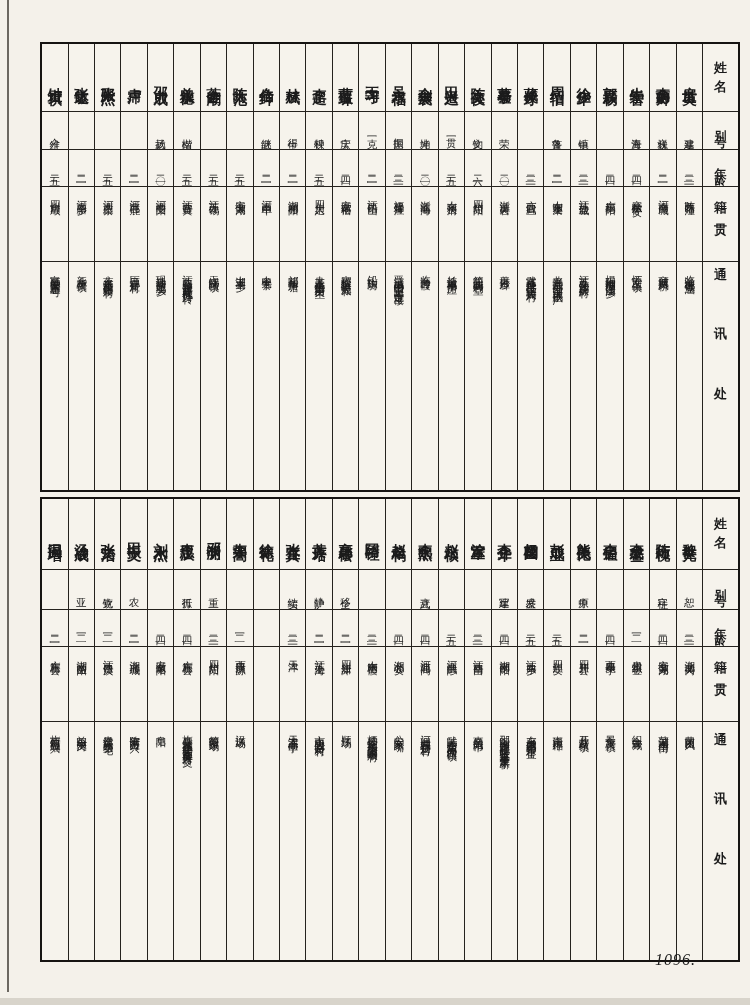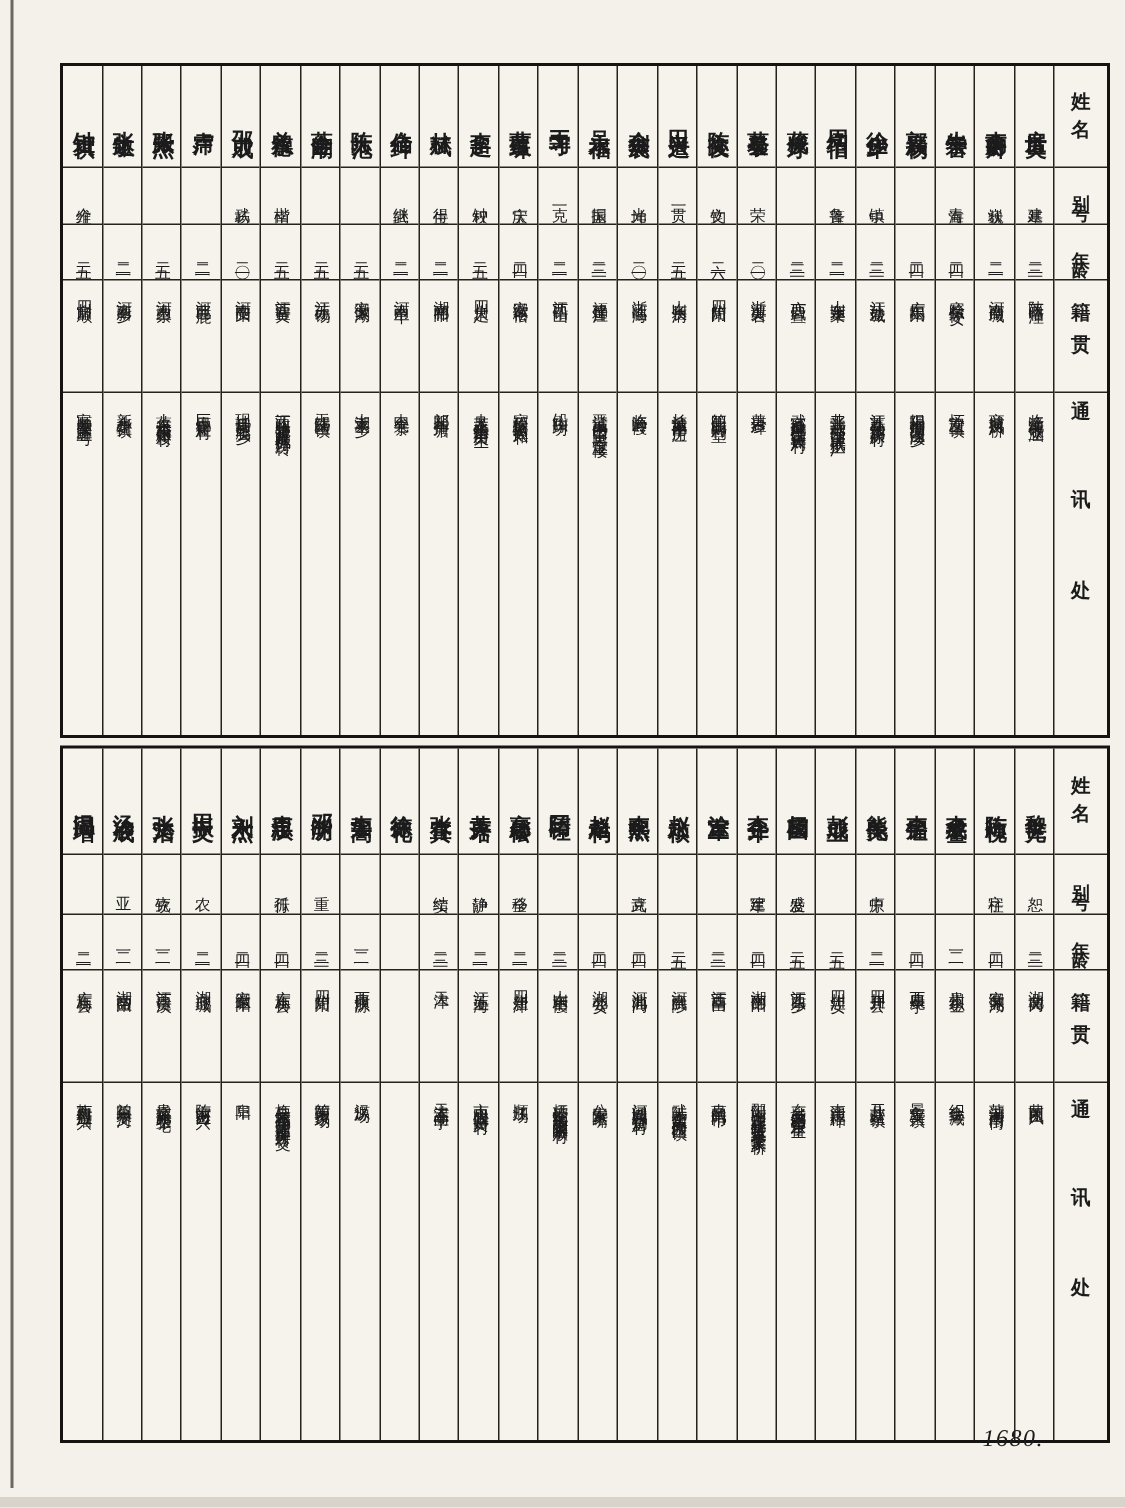--- a/index.html
+++ b/index.html
@@ -942,14 +942,14 @@
           </div>
           <div class="cell r-native">
             <span class="vtext">广东梅县</span>
           </div>
           <div class="cell r-addr">
             <span class="vtext">梅西村温增兴</span>
           </div>
         </div></div>
   </div>
 
-  <div class="page-number">1680.</div>
+  <div class="page-number">1096.</div>
 </div>
 
 </body></html>

